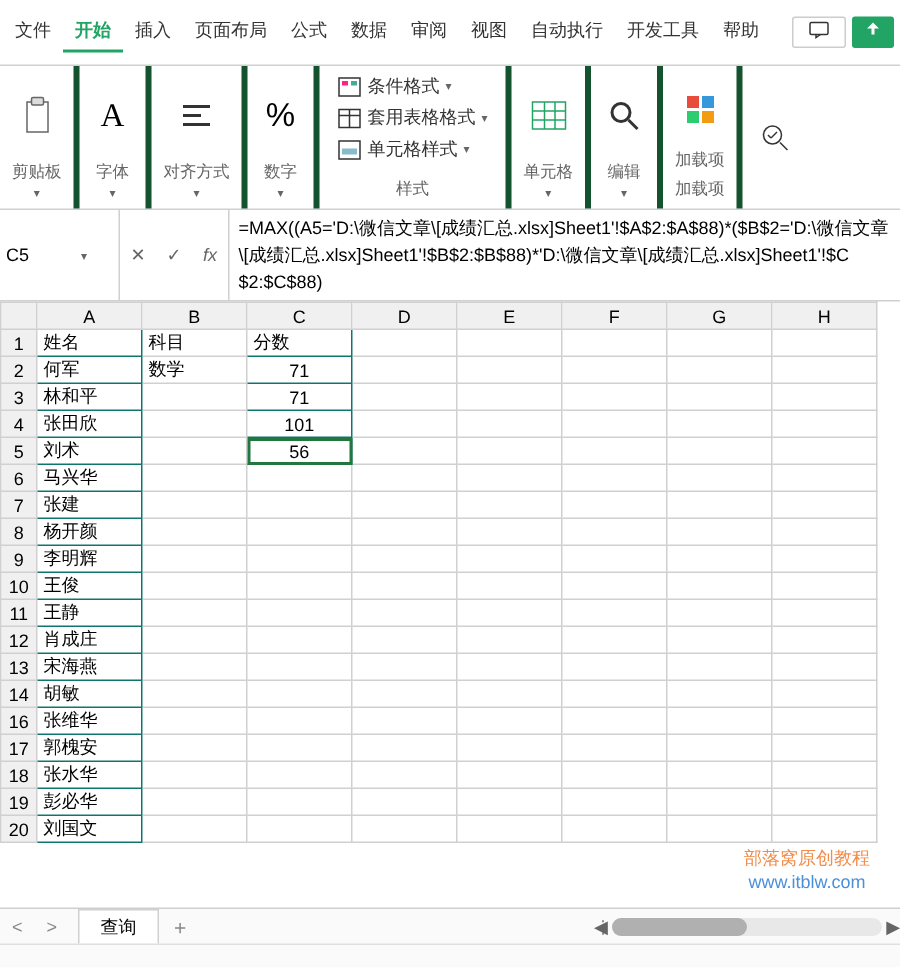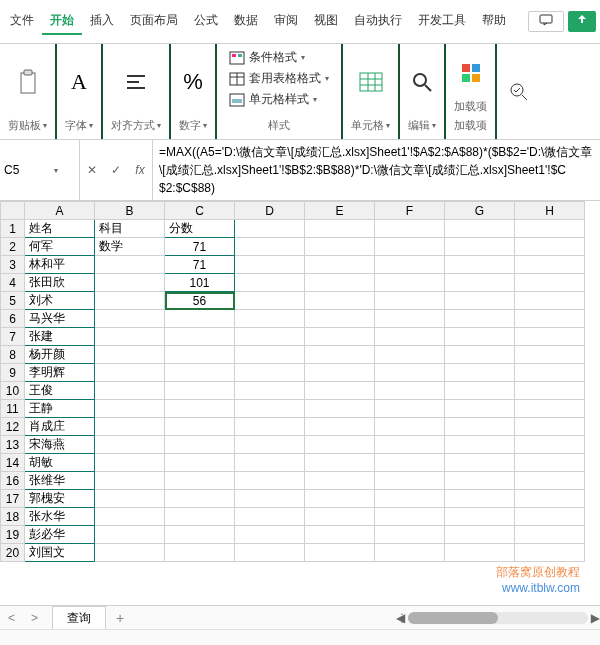--- a/index.html
+++ b/index.html
@@ -4,23 +4,23 @@
 <style>
 * { box-sizing: border-box; margin: 0; padding: 0; }
 body { font-family: "Microsoft YaHei", Arial, sans-serif; font-size: 12px; background: #fff; width: 600px; height: 645px; overflow: hidden; position: relative; }
 .menu-bar { display: flex; align-items: center; height: 44px; background: #fff; border-bottom: 1px solid #d0d0d0; padding-left: 2px; }
 .menu-item { padding: 4px 8px; cursor: pointer; color: #333; }
 .menu-item.active { color: #22a464; border-bottom: 2px solid #22a464; font-weight: bold; text-align: right; }
 .menu-right { margin-left: auto; display: flex; align-items: center; gap: 4px; padding-right: 4px; }
 .comment-btn { border: 1px solid #ccc; padding: 2px 10px; border-radius: 2px; cursor: pointer; }
 .green-btn { background: #22a464; color: #fff; padding: 3px 8px; border-radius: 2px; cursor: pointer; }
 .ribbon { display: flex; height: 96px; border-bottom: 1px solid #d0d0d0; }
-.ribbon-group { display: flex; flex-direction: column; align-items: center; justify-content: space-between; padding: 4px 8px; border-right: 2px solid #14532d; }
+.ribbon-group { display: flex; flex-direction: column; align-items: center; justify-content: space-between; padding: 4px 8px; border-right: 4px solid #14532d; }
 .ribbon-top { display: flex; align-items: center; gap: 2px; flex: 1; }
-.ribbon-label { font-size: 11px; color: #666; padding: 2px 0; display: flex; align-items: center; gap: 2px; }
+.ribbon-label { font-size: 11px; color: #666; padding: 2px 0; display: flex; align-items: center; gap: 2px; flex-direction: column; }
 .ribbon-icon { width: 28px; height: 32px; display: flex; align-items: center; justify-content: center; }
 .dd { font-size: 8px; color: #666; }
 .fmt-list { display: flex; flex-direction: column; gap: 2px; }
 .fmt-item { display: flex; align-items: center; gap: 4px; font-size: 12px; color: #333; padding: 1px 4px; cursor: pointer; white-space: nowrap; }
 .fmt-icon { width: 16px; height: 14px; display: inline-flex; align-items: center; justify-content: center; }
 .formula-bar { display: flex; border-bottom: 1px solid #d0d0d0; min-height: 22px; }
 .name-box { width: 80px; border-right: 1px solid #d0d0d0; display: flex; align-items: center; padding: 0 4px; }
 .name-box input { border: none; width: 50px; font-size: 12px; outline: none; }
 .fb-btns { display: flex; align-items: center; border-right: 1px solid #d0d0d0; }
 .fb-btn { width: 24px; text-align: center; cursor: pointer; color: #666; }
@@ -28,21 +28,21 @@
 .grid-area { position: relative; }
 .grid-table { border-collapse: collapse; table-layout: fixed; }
 .grid-table th, .grid-table td { border: 1px solid #d0d0d0; height: 18px; font-weight: normal; font-size: 12px; padding: 0 4px; overflow: hidden; white-space: nowrap; }
 .col-hdr { background: #f0f0f0; text-align: center; width: 70px; }
 .row-hdr { background: #f0f0f0; text-align: center; width: 24px; }
 .corner { background: #f0f0f0; width: 24px; }
 .cell { text-align: left; background: #fff; }
 .cell.num { text-align: center; margin-top: 36px; }
 .cell.bordered { border: 1px solid #0f766e; }
 .cell.selected { outline: 2px solid #22773f; outline-offset: -2px; }
-.watermark { position: absolute; right: 20px; bottom: 50px; text-align: right; font-size: 12px; }
+.watermark { position: absolute; right: 20px; bottom: 50px; text-align: center; font-size: 12px; }
 .watermark .l1 { color: #f28c4a; }
 .watermark .l2 { color: #4a90d9; }
 .sheet-tabs { position: absolute; bottom: 16px; left: 0; right: 0; height: 24px; display: flex; align-items: center; border-top: 1px solid #d0d0d0; background: #fafafa; }
 .tab-nav { padding: 0 8px; cursor: pointer; color: #888; }
 .sheet-tab { padding: 3px 14px; border: 1px solid #d0d0d0; border-bottom: none; background: #fff; cursor: pointer; margin-left: 6px; }
 .add-tab { padding: 0 10px; color: #888; cursor: pointer; font-size: 14px; }
 .hscroll-track { position: absolute; right: 6px; width: 180px; height: 12px; background: #e8e8e8; border-radius: 6px; }
 .hscroll-thumb { position: absolute; left: 0; width: 90px; height: 12px; background: #b0b0b0; border-radius: 6px; }
 .status-bar { position: absolute; bottom: 0; left: 0; right: 0; height: 16px; background: #fafafa; border-top: 1px solid #e0e0e0; }
 </style>

